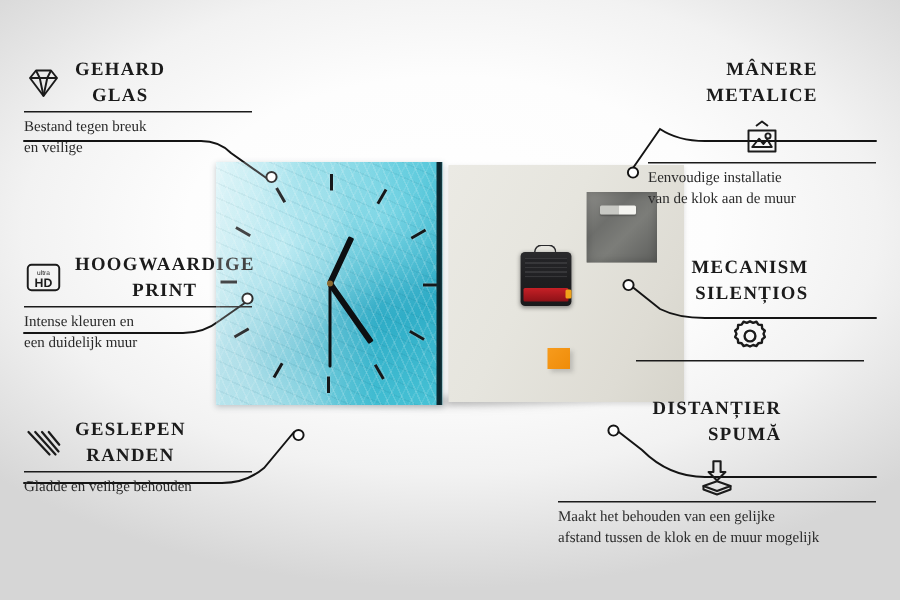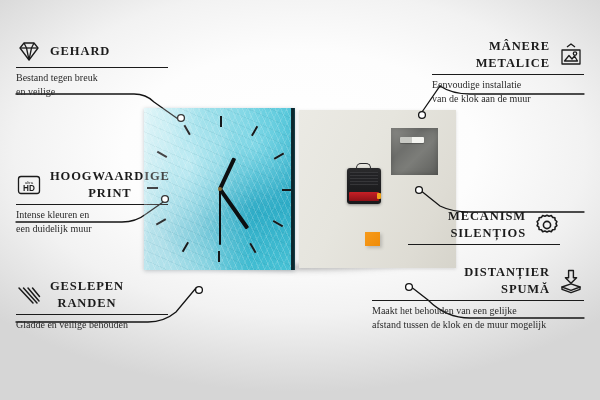--- a/index.html
+++ b/index.html
@@ -12,21 +12,21 @@
     position:relative;
   }
   .stage { position:absolute; inset:0; }
 
   
   .connectors { position:absolute; inset:0; width:600px; height:400px; pointer-events:none; }
 
   
   .feat { position:absolute; }
   .feat .head { display:flex; align-items:center; gap:8px; }
-  .feat.right .head { justify-content:flex-end; }
+  .feat.right .head { flex-direction:column; justify-content:flex-end; }
   .feat .title {
     font-size:12.5px; font-weight:700; letter-spacing:.9px;
     line-height:1.32; color:#1b1b1b; text-transform:uppercase;
     font-family:"Liberation Serif", serif;
   }
   .feat.left .title { text-align:center; }
   .feat.right .title { text-align:right; }
   .feat .rule { height:1px; background:#1b1b1b; margin-top:3px; }
   .feat .sub {
     font-size:10px; line-height:1.42; color:#2a2a2a; margin-top:3px;
@@ -238,20 +238,21 @@
       <svg class="ico" viewBox="0 0 26 26">
         <g fill="none" stroke="#1b1b1b" stroke-width="1.3" stroke-linejoin="round">
           <path d="M4,10 L8,5 H18 L22,10 L13,22 Z"></path>
           <path d="M4,10 H22"></path>
             <path d="M8,5 L10.5,10 L13,22"></path>
             <path d="M18,5 L15.5,10 L13,22"></path>
         </g>
       </svg>
       <div class="title">
         <div>GEHARD</div>
+        <div>GLAS</div>
       </div>
     </div>
     <div class="rule" style="width:152px;"></div>
     <div class="sub">
       <div>Bestand tegen breuk</div>
       <div>en veilige</div>
     </div>
   </div>
 
   <div class="feat left" style="left:16px; top:168px; width:152px;">
@@ -309,21 +310,21 @@
         </g>
       </svg>
     </div>
     <div class="rule" style="width:152px;"></div>
     <div class="sub">
       <div>Eenvoudige installatie</div>
       <div>van de klok aan de muur</div>
     </div>
   </div>
 
-  <div class="feat right" style="left:408px; top:170px; width:152px;margin-top:38px;">
+  <div class="feat right" style="left:424px; top:170px; width:152px;">
     <div class="head">
       <div class="title">
         <div>MECANISM</div>
         <div>SILENȚIOS</div>
       </div>
       <svg class="ico" viewBox="0 0 26 26">
         <g fill="none" stroke="#1b1b1b" stroke-width="1.6" stroke-linejoin="round">
           <path d="M13,3.2 l2.1,1.0 2.2,-.7 1.3,1.9 2.3,.3 .2,2.3 1.8,1.5 -.9,2.1 .9,2.1 -1.8,1.5 -.2,2.3 -2.3,.3 -1.3,1.9 -2.2,-.7 -2.1,1.0 -2.1,-1.0 -2.2,.7 -1.3,-1.9 -2.3,-.3 -.2,-2.3 -1.8,-1.5 .9,-2.1 -.9,-2.1 1.8,-1.5 .2,-2.3 2.3,-.3 1.3,-1.9 2.2,.7 Z"></path>
           <circle cx="13" cy="13" r="3.6"></circle>
         </g>

